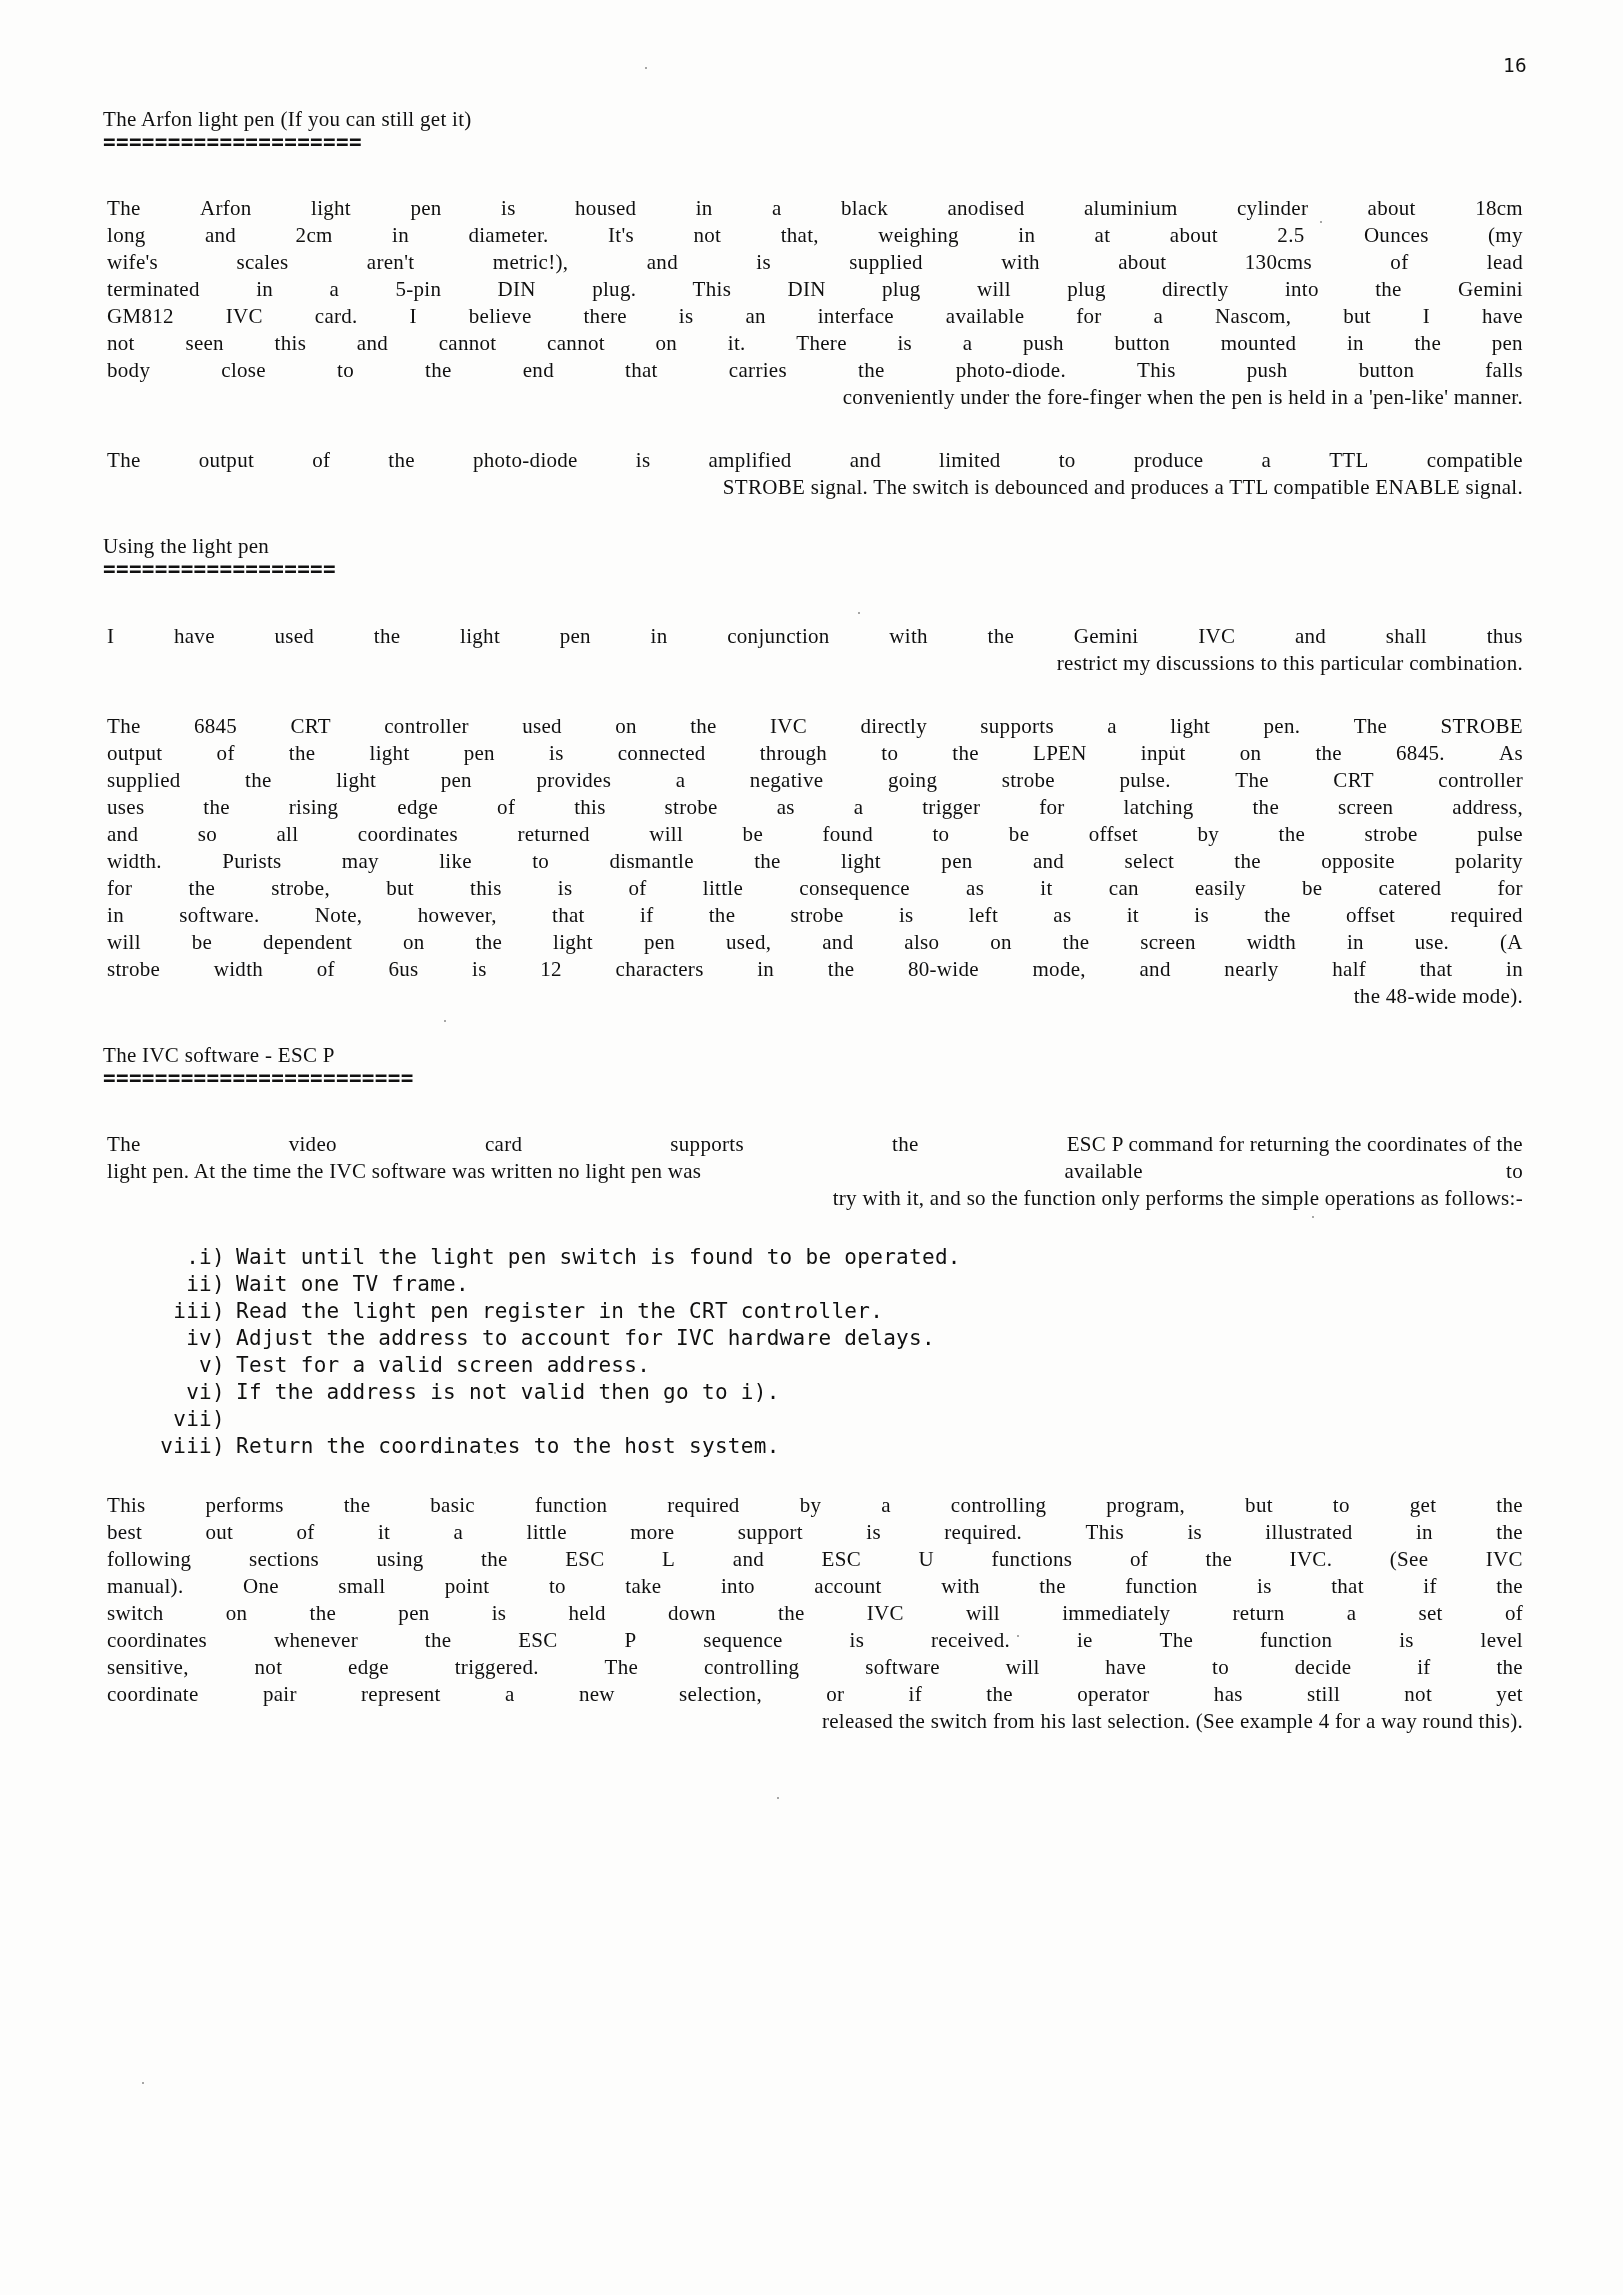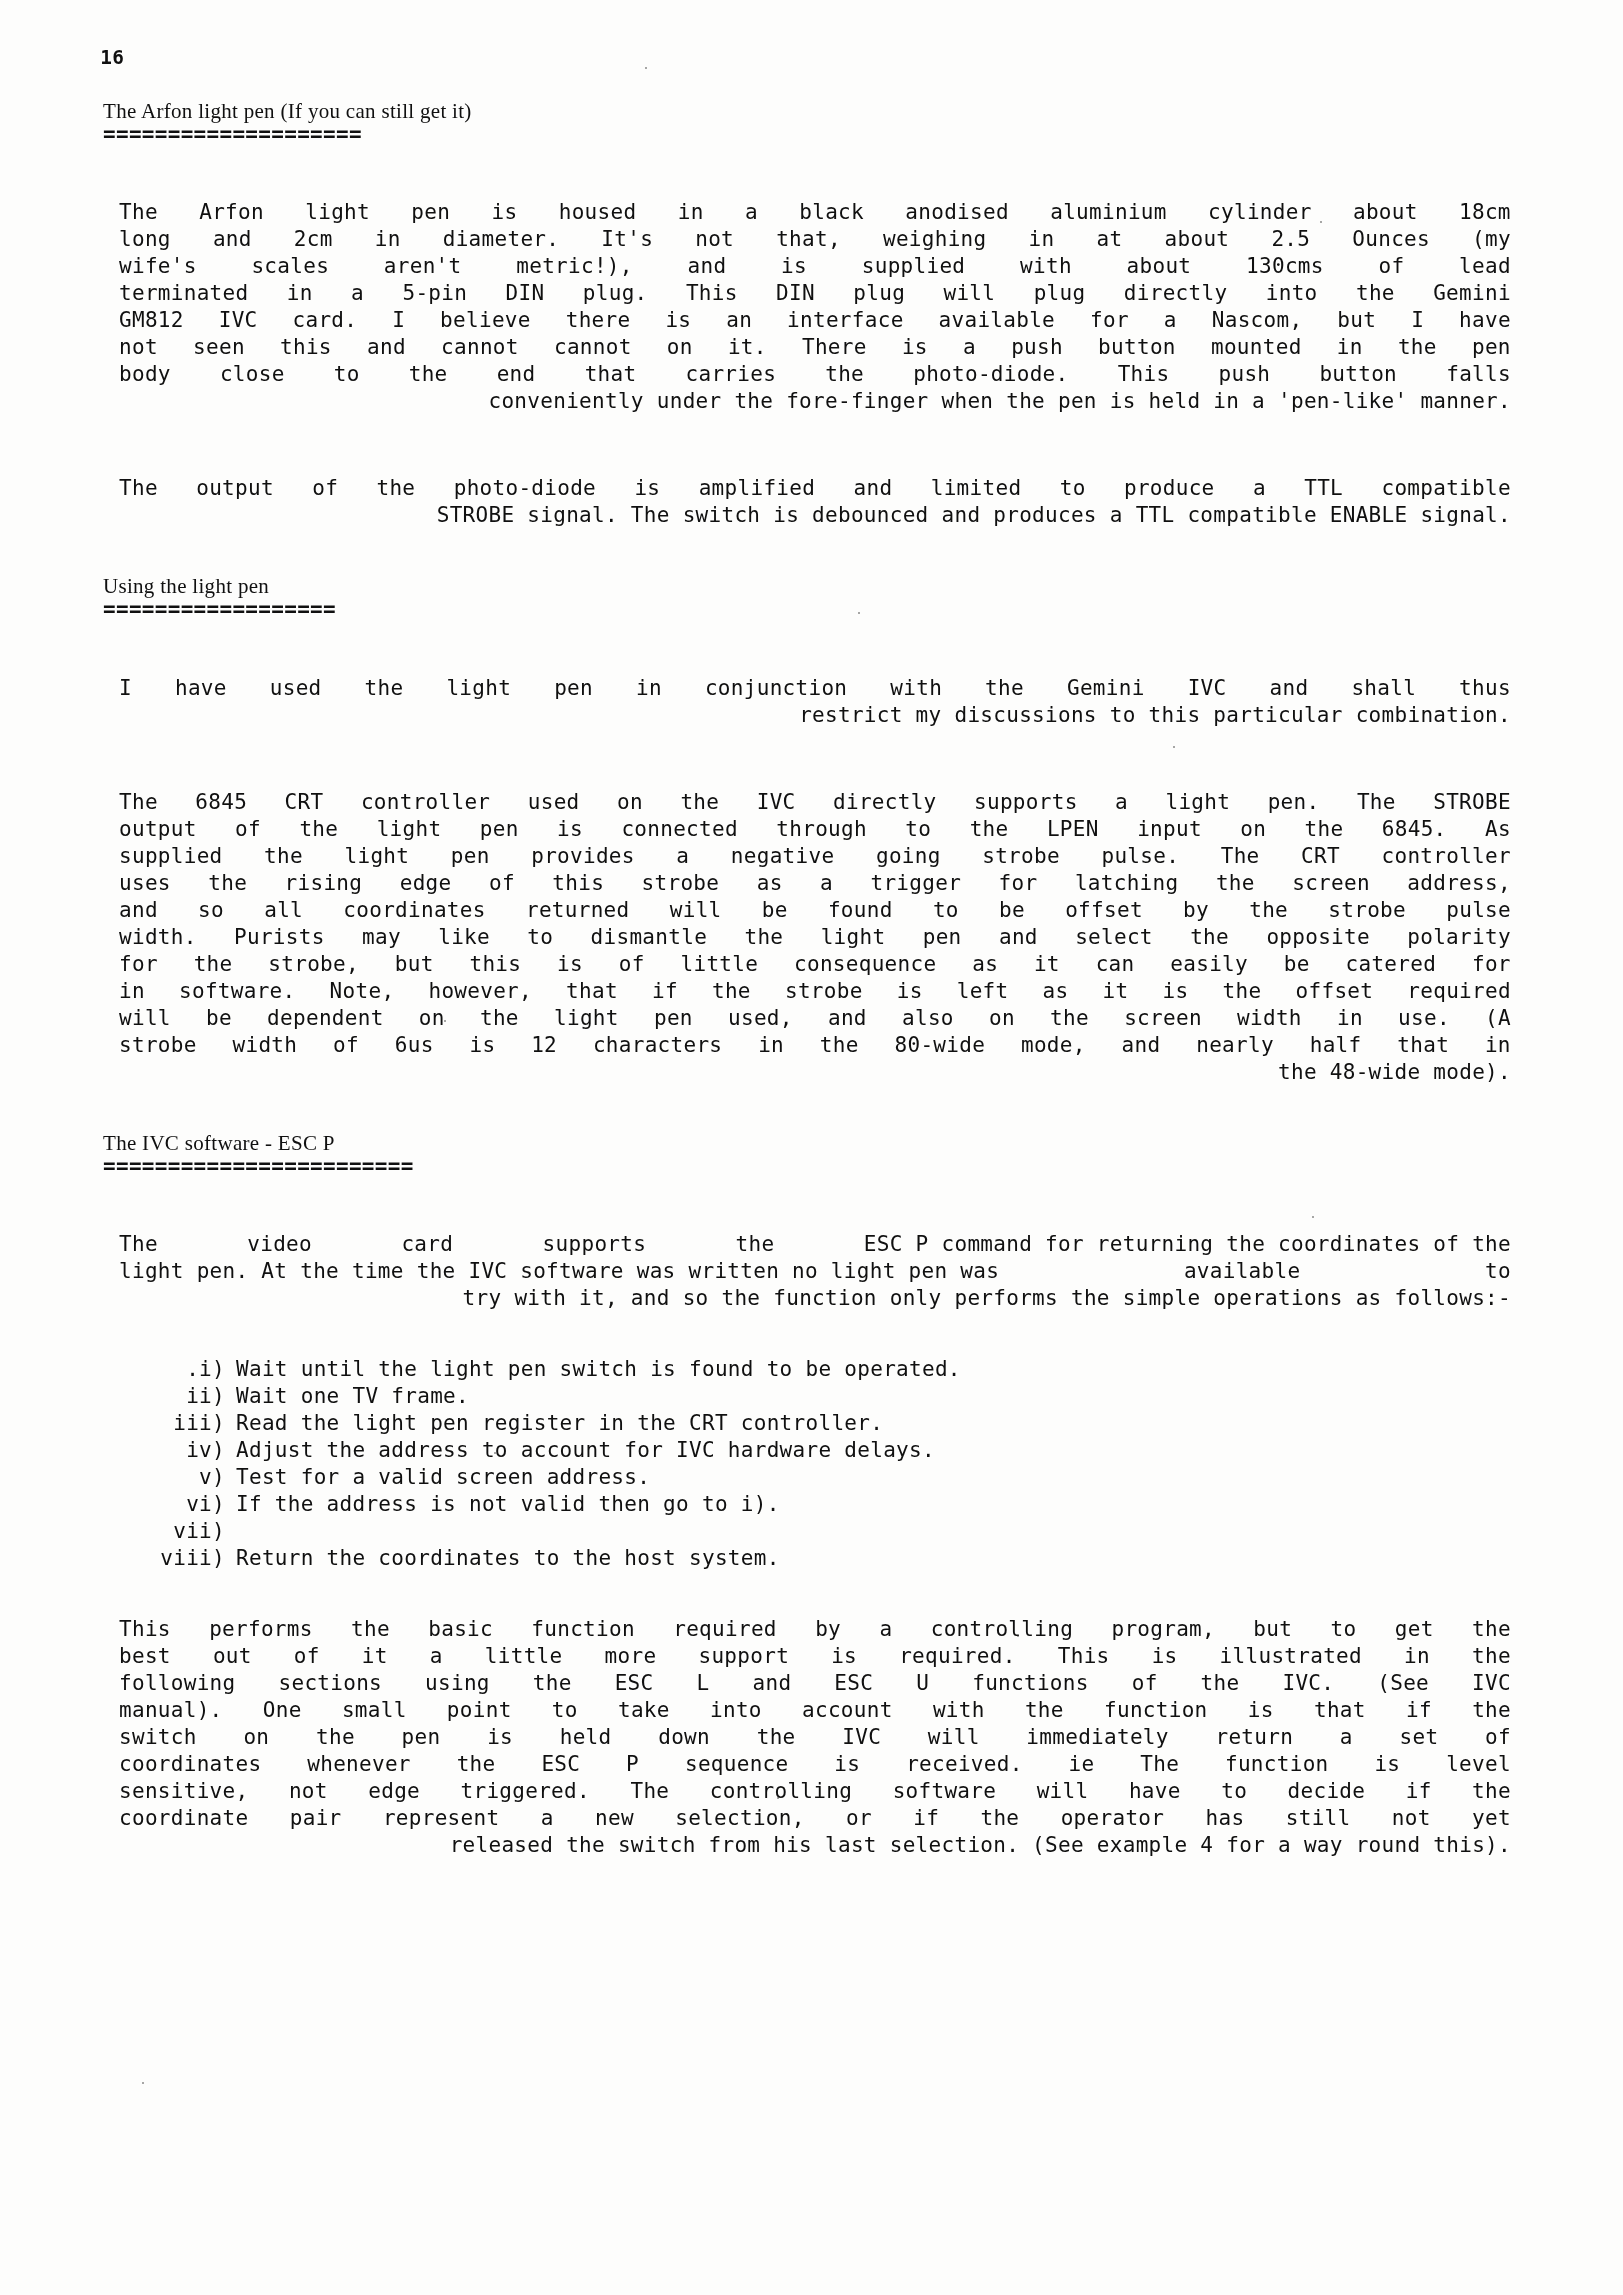--- a/index.html
+++ b/index.html
@@ -26,32 +26,33 @@
 
   
   .typed {
     position: absolute;
     left: 103px;
     top: 40px;
     width: 1424px;
   }
 
   .page-number {
-    text-align: left;
+    text-align: right;
     font-size: 19.4px;
-    font-weight: 700;
-    letter-spacing: 0.3px;
-    margin: 4px 0 0 -2.8px;
+    font-weight: 400;
+    letter-spacing: 0.3px;
+    margin: 12px 0 0 -2.8px;
     height: 28px;
     line-height: 28px;
   }
 
   
   .para {
-    margin: 16px;
+    margin: 4px;
+    font-family: Liberation Serif, serif;
   }
   .para .ln {
     display: flex;
     justify-content: space-between;
     font-size: 21px;
     line-height: 27px;
     letter-spacing: 0.3px;
     white-space: pre;
   }
   .para .ln.last {

